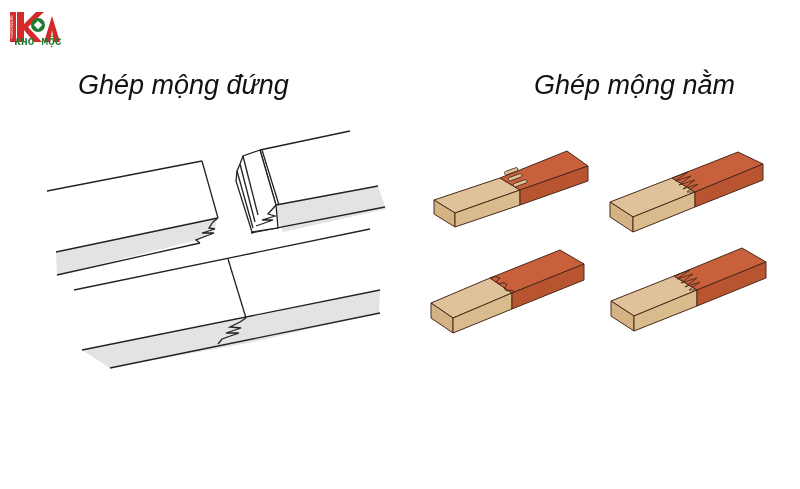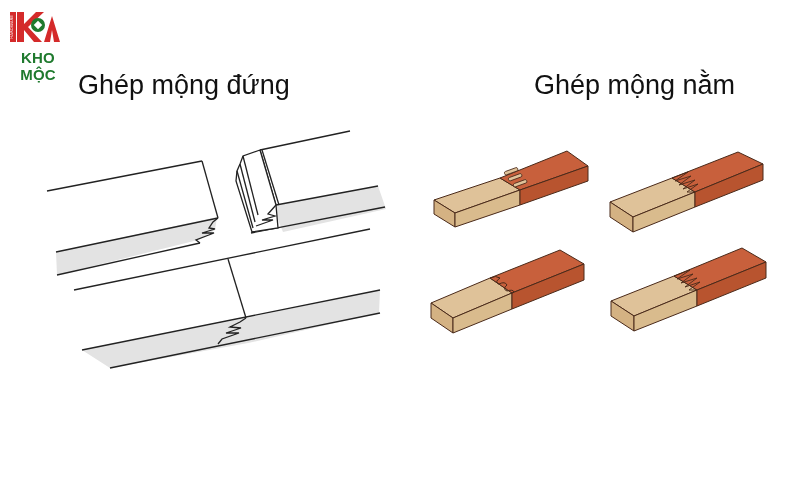--- a/index.html
+++ b/index.html
@@ -1,19 +1,19 @@
 <!DOCTYPE html>
 <html><head>
   <meta charset="utf-8">
   <style>
     html, body { margin:0; padding:0; background:#ffffff; }
     body { width:800px; height:489px; position:relative; overflow:hidden; font-family:"Liberation Sans", sans-serif; }
     .logo { position:absolute; left:8px; top:8px; width:60px; height:50px; }
-    .logo-text { position:absolute; left:8px; top:49px; width:60px; text-align:center; font-weight:bold; font-size:15px; color:#1f7a2e; letter-spacing:0.2px; font-family:Liberation Sans, sans-serif; }
-    .title { position:absolute; font-size:27px; color:#111; font-family:"Liberation Sans", sans-serif; white-space:nowrap; }
+    .logo-text { position:absolute; left:8px; top:36px; width:60px; text-align:center; font-weight:bold; font-size:11px; color:#1f7a2e; letter-spacing:0.2px; font-family:Liberation Mono, monospace; }
+    .title { position:absolute; font-style:italic; font-size:27px; color:#111; font-family:"Liberation Sans", sans-serif; white-space:nowrap; }
     .title-left { left:78px; top:70px; }
     .title-right { left:534px; top:70px; }
     svg.stage { position:absolute; left:0; top:0; }
   </style>
 </head>
 <body>
 
 <div class="logo">
   <svg width="60" height="36" viewBox="0 0 60 36">
     <rect x="2" y="4" width="6" height="30" fill="#d42a2a"></rect>

